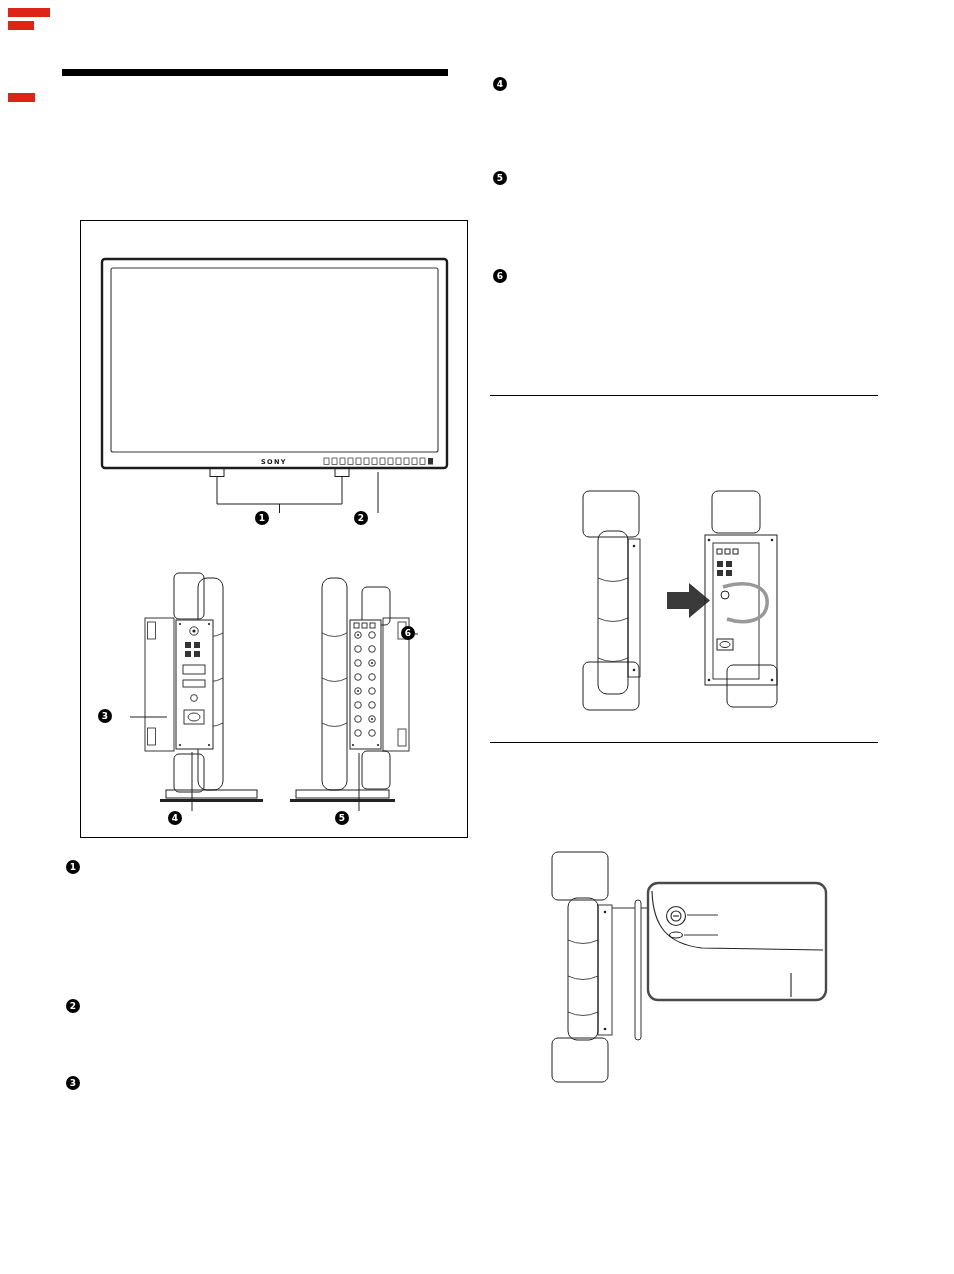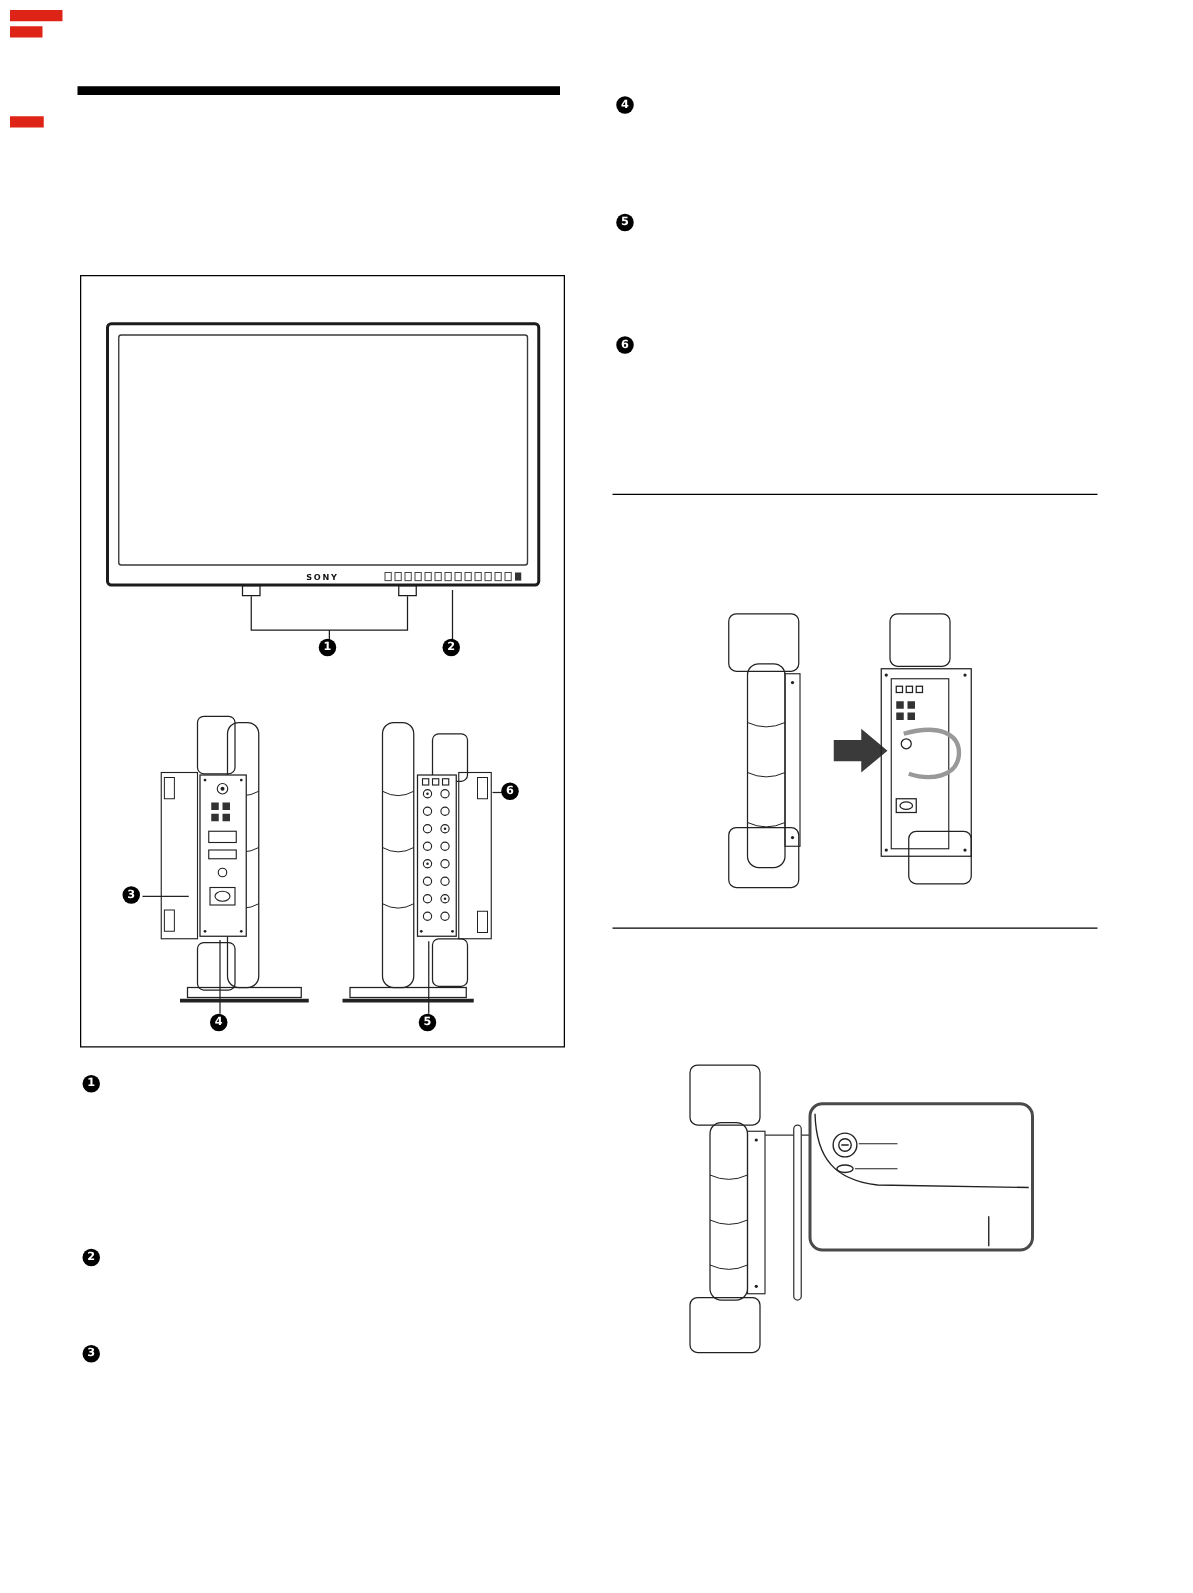--- a/index.html
+++ b/index.html
@@ -9,21 +9,21 @@
     width: 954px;
     height: 1274px;
     font-family: "DejaVu Sans", "Liberation Sans", sans-serif;
     overflow: hidden;
   }
   .abs { position: absolute; }
   .redmark { position: absolute; background: #de2417; }
   .heading-rule { position: absolute; left: 62px; top: 69px; width: 386px; height: 7px; background: #000; }
   .thin-rule { position: absolute; height: 1px; background: #000; }
   .figure-box {
-    position: absolute; left: 64px; top: 220px; width: 388px; height: 618px;
+    position: absolute; left: 80px; top: 220px; width: 388px; height: 618px;
     border: 1.5px solid #000;
   }
   .figure-box svg { position: absolute; left: 0; top: 0; }
   .bullet {
     position: absolute; width: 14px; height: 14px; border-radius: 50%;
     background: #000; color: #fff; font-size: 9px; font-weight: bold;
     display: flex; align-items: center; justify-content: center; line-height: 1;
   }
   svg { display: block; }
 </style>

